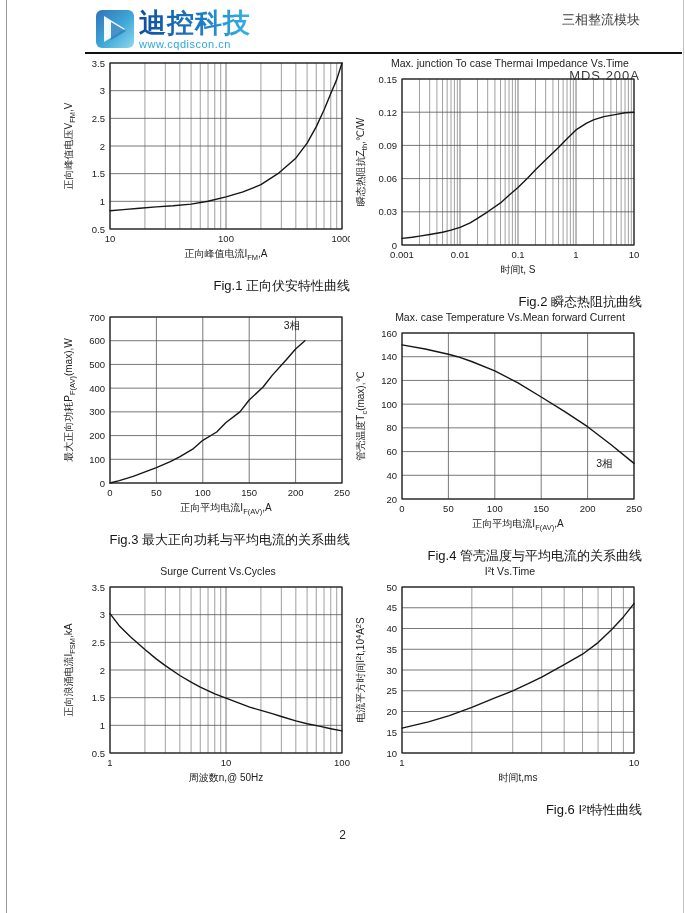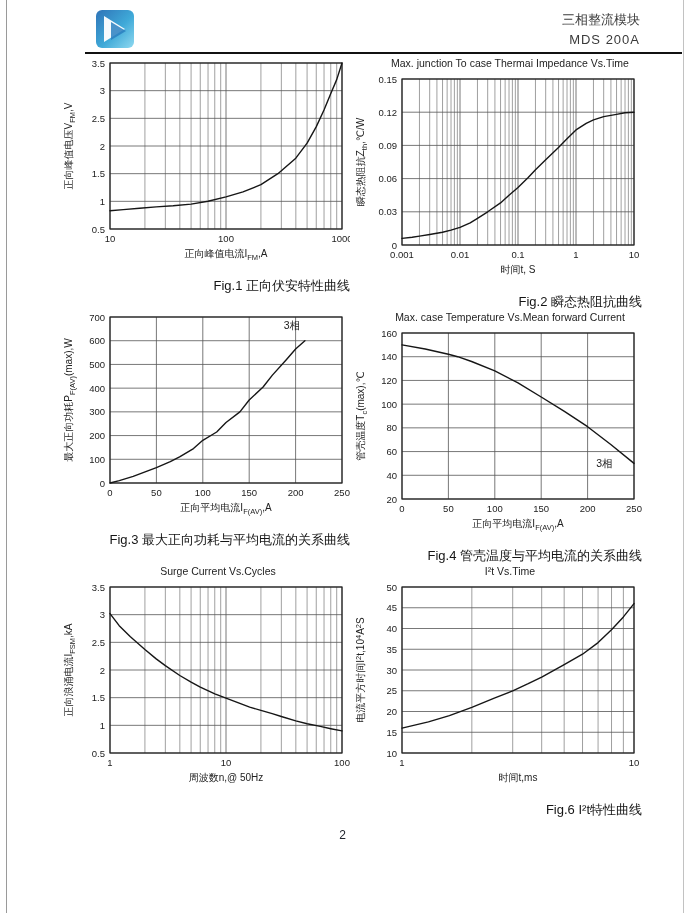--- a/index.html
+++ b/index.html
@@ -16,21 +16,21 @@
   .logo-row{position:absolute;left:95px;top:9px;display:flex;align-items:flex-start;}
   .logo-icon{width:40px;height:40px;display:block;}
   .brand-text{margin-left:4px;}
   .brand{
     font-size:27px;font-weight:bold;letter-spacing:1px;line-height:28px;color:#1b64b4;
     background:linear-gradient(90deg,#0d4fa0 0%,#1e7ac6 55%,#35b5e5 100%);
     -webkit-background-clip:text;background-clip:text;-webkit-text-fill-color:transparent;
   }
   .website{font-size:11px;color:#2aa8e0;letter-spacing:0.5px;margin-top:1px;}
   .header-right{position:absolute;right:45px;top:10px;text-align:right;font-size:13px;color:#3a3a3a;line-height:20px;}
-  .model{letter-spacing:1px;}
+  .model{letter-spacing:1px;margin-top:36px;}
   .header-rule{position:absolute;left:85px;top:52px;width:597px;height:2px;background:#111;}
 
   
   .chart{position:absolute;width:290px;margin:0;}
   #c0{left:60px;top:57px;}  #c1{left:352px;top:57px;}
   #c2{left:60px;top:311px;} #c3{left:352px;top:311px;}
   #c4{left:60px;top:565px;} #c5{left:352px;top:565px;}
   .chart-title{text-align:center;font-size:10.5px;color:#222;height:16px;padding-left:26px;white-space:nowrap;}
   .chart-svg{display:block;}
   .chart-caption{text-align:right;font-size:13px;color:#151515;margin-top:5px;white-space:nowrap;}
@@ -55,20 +55,24 @@
           <linearGradient id="lg" x1="0" y1="0" x2="1" y2="1">
             <stop offset="0" stop-color="#2f74b8"></stop>
             <stop offset="0.55" stop-color="#3fa9d8"></stop>
             <stop offset="1" stop-color="#8fd9f0"></stop>
           </linearGradient>
         </defs>
         <rect x="1" y="1" width="38" height="38" rx="6" fill="url(#lg)"></rect>
         <polygon points="9,7 30,20 9,33" fill="#ffffff" opacity="0.95"></polygon>
         <polygon points="16,13 31,22 16,31" fill="#2a7fc0" opacity="0.85"></polygon>
       </svg>
+      <div class="brand-text">
+        <div class="brand">迪控科技</div>
+        <div class="website">www.cqdiscon.cn</div>
+      </div>
     </div>
     <div class="header-right">
       <div>三相整流模块</div>
       <div class="model">MDS 200A</div>
     </div>
     <div class="header-rule"></div>
   </header>
 
   <figure class="chart" id="c0">
     <svg class="chart-svg" width="290" height="215">

